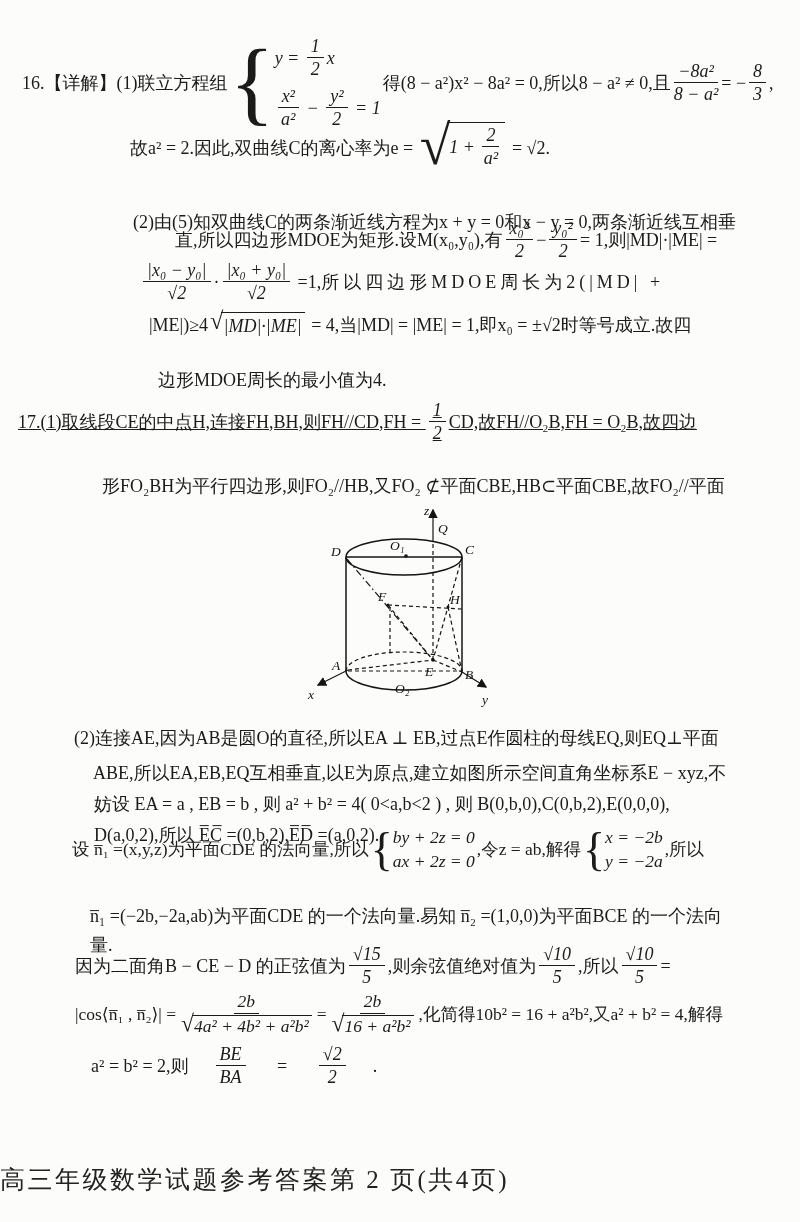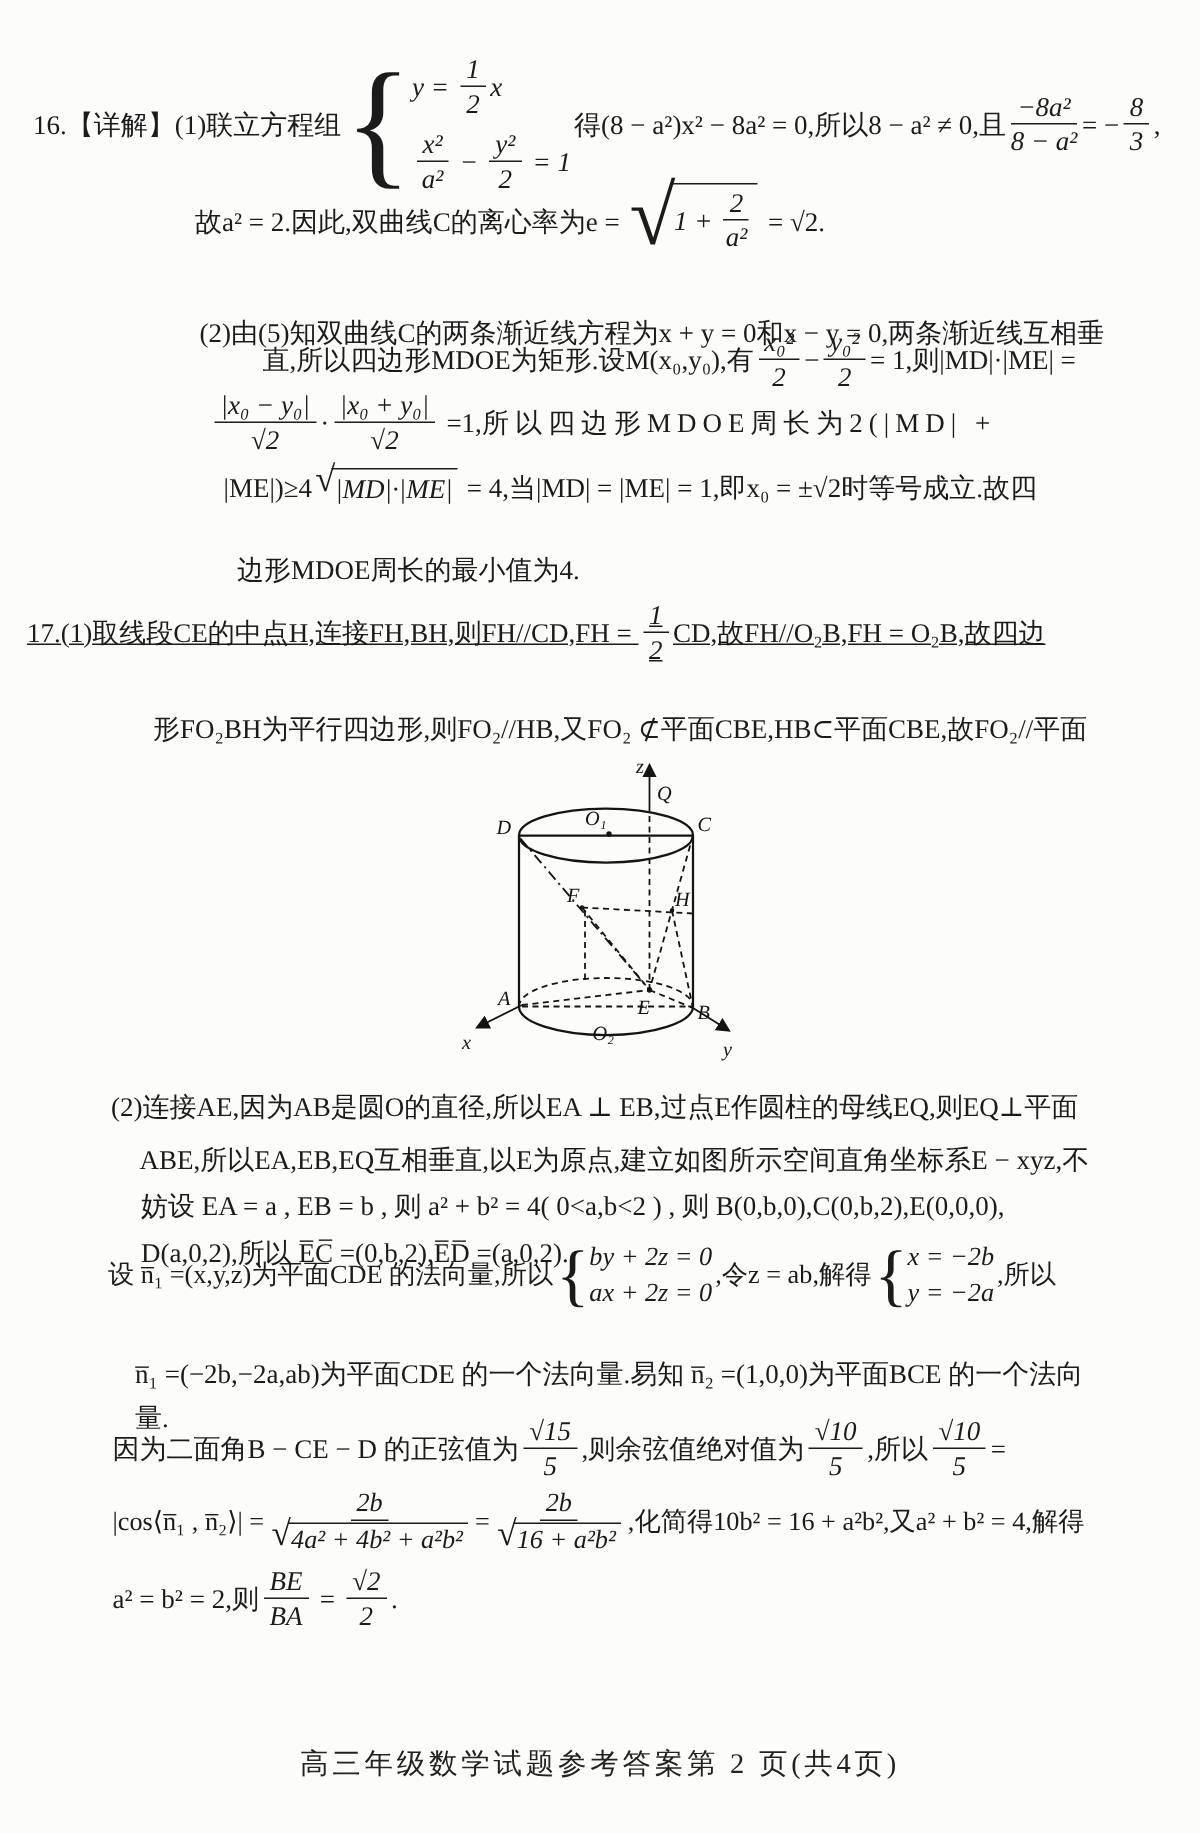--- a/index.html
+++ b/index.html
@@ -21,22 +21,22 @@
   
   .sys{display:inline-flex;align-items:center;margin:0 2px;}
   .sys .brace{line-height:0.95;font-weight:400;}
   .sys.tall .brace{font-size:94px;}
   .sys.short .brace{font-size:46px;}
   .sys .rows{display:flex;flex-direction:column;justify-content:center;}
   .sys.tall .rows{gap:7px;}
   .sys .row{display:flex;align-items:center;white-space:pre;}
   .sp{letter-spacing:4px;}
   .q2-5,.q2-9{font-size:17.5px;}
-  .footer{position:absolute;top:1163px;left:0;width:100%;text-align:center;
-          letter-spacing:2.5px;font-size:19px;color:#222;}
+  .footer{position:absolute;top:1163px;left:0;width:100%;
+          letter-spacing:2.5px;font-size:25px;color:#222;}
   svg text{font-family:"Liberation Serif","DejaVu Serif",serif;font-style:italic;font-size:13.5px;fill:#141414;}
 </style>
 </head>
 <body>
 
 <div class="page">
 
   <div class="line" style="top:36px;left:22px;">
     <span>16.【详解】(1)联立方程组</span>
     <span class="sys tall">
@@ -230,21 +230,21 @@
       <span class="den"><span class="sqrt"><span class="sym">√</span><span class="bar">4a² + 4b² + a²b²</span></span></span>
     </span>
     <span>=</span>
     <span class="frac m">
       <span class="num">2b</span>
       <span class="den"><span class="sqrt"><span class="sym">√</span><span class="bar">16 + a²b²</span></span></span>
     </span>
     <span>,化简得10b² = 16 + a²b²,又a² + b² = 4,解得</span>
   </div>
 
-  <div class="line" style="top:1044px;left:75px;">
+  <div class="line" style="top:1044px;left:91px;gap:24px;">
     <span>a² = b² = 2,则</span>
     <span class="frac m"><span class="num">BE</span><span class="den">BA</span></span>
     <span> = </span>
     <span class="frac m"><span class="num">√2</span><span class="den">2</span></span>
     <span>.</span>
   </div>
 
   <div class="footer">高三年级数学试题参考答案第  2  页(共4页)</div>
 </div>
 

